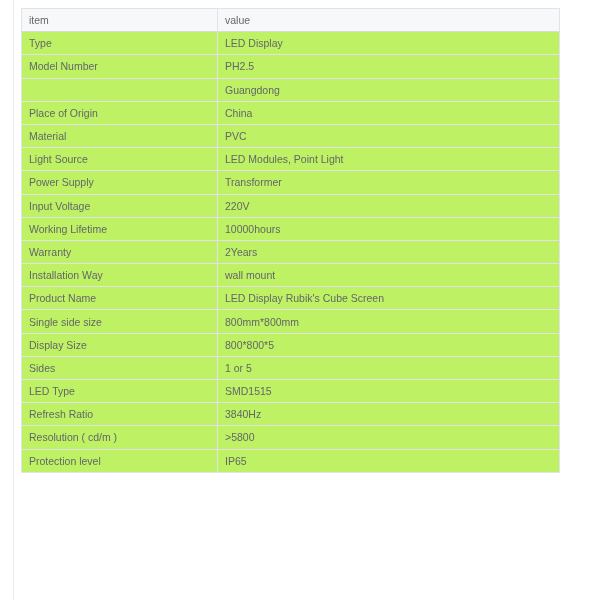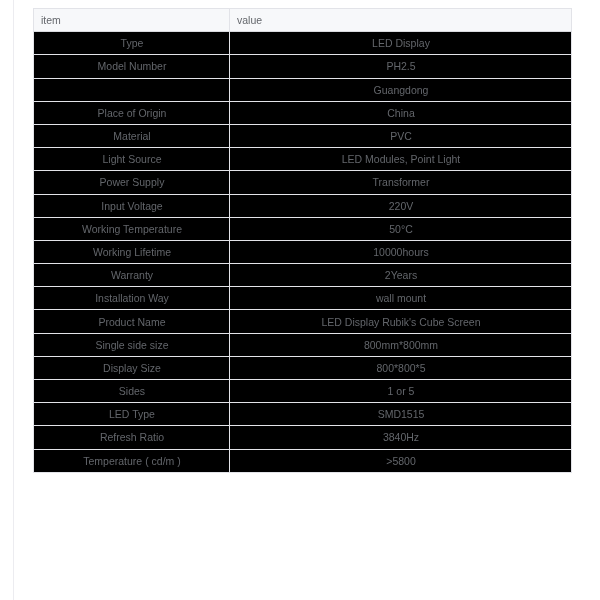--- a/index.html
+++ b/index.html
@@ -14,21 +14,21 @@
   .left-rule {
     position: absolute;
     left: 13px;
     top: 0;
     width: 1px;
     height: 600px;
     background: #ececf0;
   }
   table.spec-table {
     position: absolute;
-    left: 33px;
+    left: 21px;
     top: 8px;
     width: 538px;
     border-collapse: collapse;
     table-layout: fixed;
     font-size: 10.5px;
     color: #63666b;
   }
   table.spec-table col.col-item  { width: 196px; }
   table.spec-table col.col-value { width: 342px; }
   table.spec-table th,
@@ -40,22 +40,21 @@
     text-align: left;
     vertical-align: middle;
     white-space: nowrap;
     overflow: hidden;
   }
   table.spec-table thead th {
     background: #f7f8fa;
     border-bottom: 1px solid #d9dade;
   }
   table.spec-table tbody td {
-    background: #000000;
-    text-align: center;
+    background: #bef264;
   }
 </style>
 </head>
 <body>
 
 <div class="left-rule"></div>
 
 <table class="spec-table">
   <colgroup>
     <col class="col-item">
@@ -102,24 +101,20 @@
   <tr>
     <td>Power Supply</td>
     <td>Transformer</td>
   </tr>
 
   <tr>
     <td>Input Voltage</td>
     <td>220V</td>
   </tr>
 
-  <tr>
-    <td>Working Temperature</td>
-    <td>50°C</td>
-  </tr>
 
   <tr>
     <td>Working Lifetime</td>
     <td>10000hours</td>
   </tr>
 
   <tr>
     <td>Warranty</td>
     <td>2Years</td>
   </tr>
@@ -156,18 +151,22 @@
     <td>SMD1515</td>
   </tr>
 
 
   <tr>
     <td>Refresh Ratio</td>
     <td>3840Hz</td>
   </tr>
 
   <tr>
-    <td>Temperature ( cd/m )</td>
+    <td>Resolution ( cd/m )</td>
     <td>&gt;5800</td>
   </tr>
 
+  <tr>
+    <td>Protection level</td>
+    <td>IP65</td>
+  </tr>
 </tbody>
 </table>
 
 </body></html>

